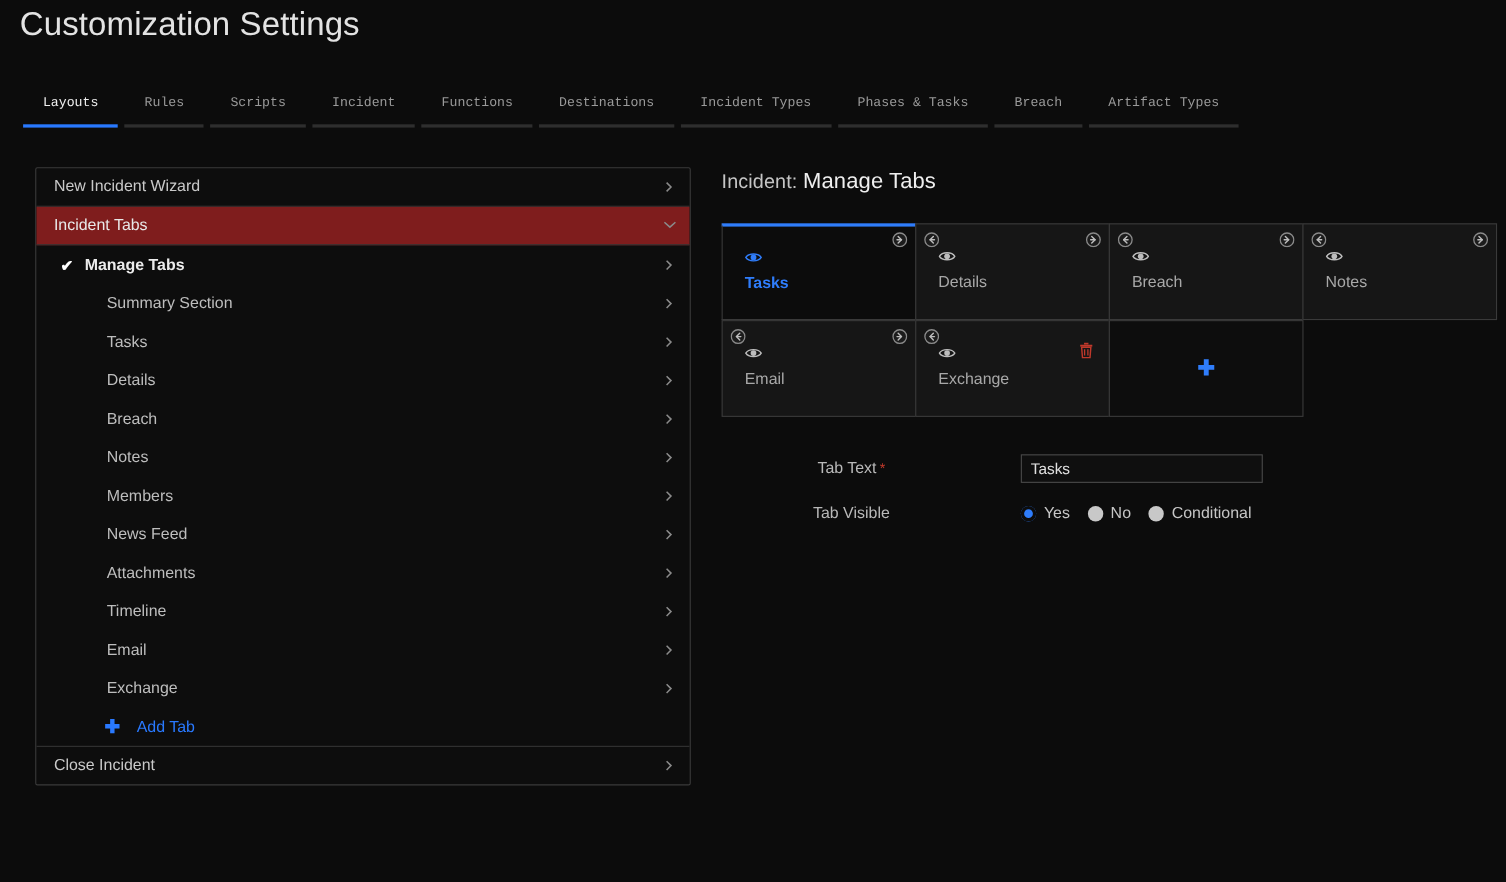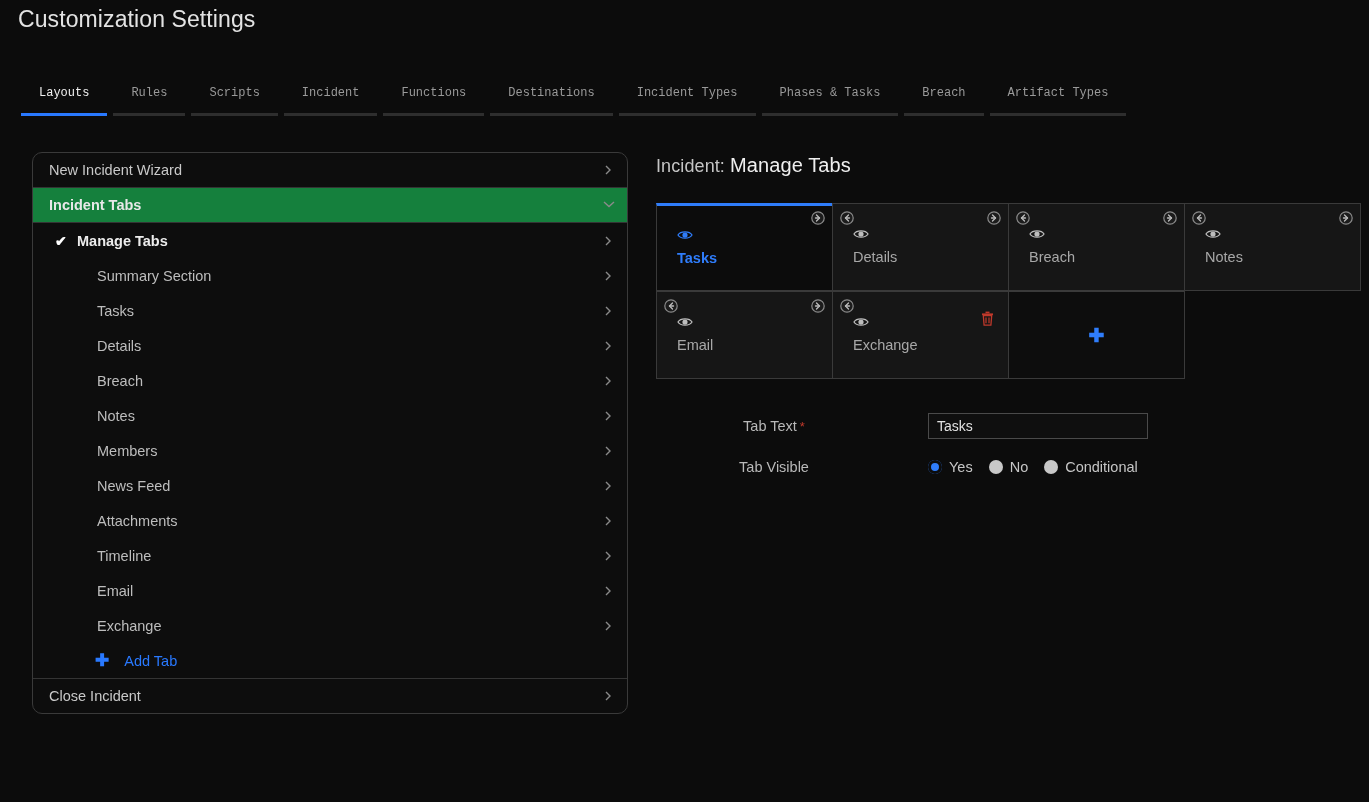--- a/index.html
+++ b/index.html
@@ -15,21 +15,21 @@
     font-family: "Liberation Sans", sans-serif;
     color: #d4d4d4;
     -webkit-font-smoothing: antialiased;
   }
 
   
   .page-title {
     position: absolute;
     left: 18px;
     top: 6px;
-    font-size: 23px;
+    font-size: 30px;
     font-weight: 400;
     color: #e3e3e3;
     letter-spacing: 0.1px;
   }
 
   
   .nav-tabs {
     position: absolute;
     left: 18px;
     top: 84px;
@@ -72,40 +72,40 @@
     height: 654px;
   }
 
   
   .sidebar {
     position: absolute;
     left: 32px;
     top: 4px;
     width: 596px;
     border: 1px solid #3a3a3a;
-    border-radius: 10px;
+    border-radius: 2px;
     overflow: hidden;
     background: #0d0d0d;
   }
   .side-row {
     position: relative;
     display: flex;
     align-items: center;
     height: 35px;
     padding: 0 14px 0 16px;
     font-size: 14.5px;
     color: #c9c9c9;
     cursor: pointer;
   }
   .side-row.top-level {
     border-bottom: 1px solid #343434;
   }
   .side-row.header-row {
-    background: #15803d;
-    font-weight: bold;
+    background: #7f1d1d;
+    font-weight: normal;
     color: #e8e8e8;
     border-bottom: 1px solid #343434;
   }
   .side-row.section-last {
     border-top: 1px solid #343434;
     border-bottom: none;
   }
   .side-row.manage {
     font-weight: bold;
     color: #ececec;

